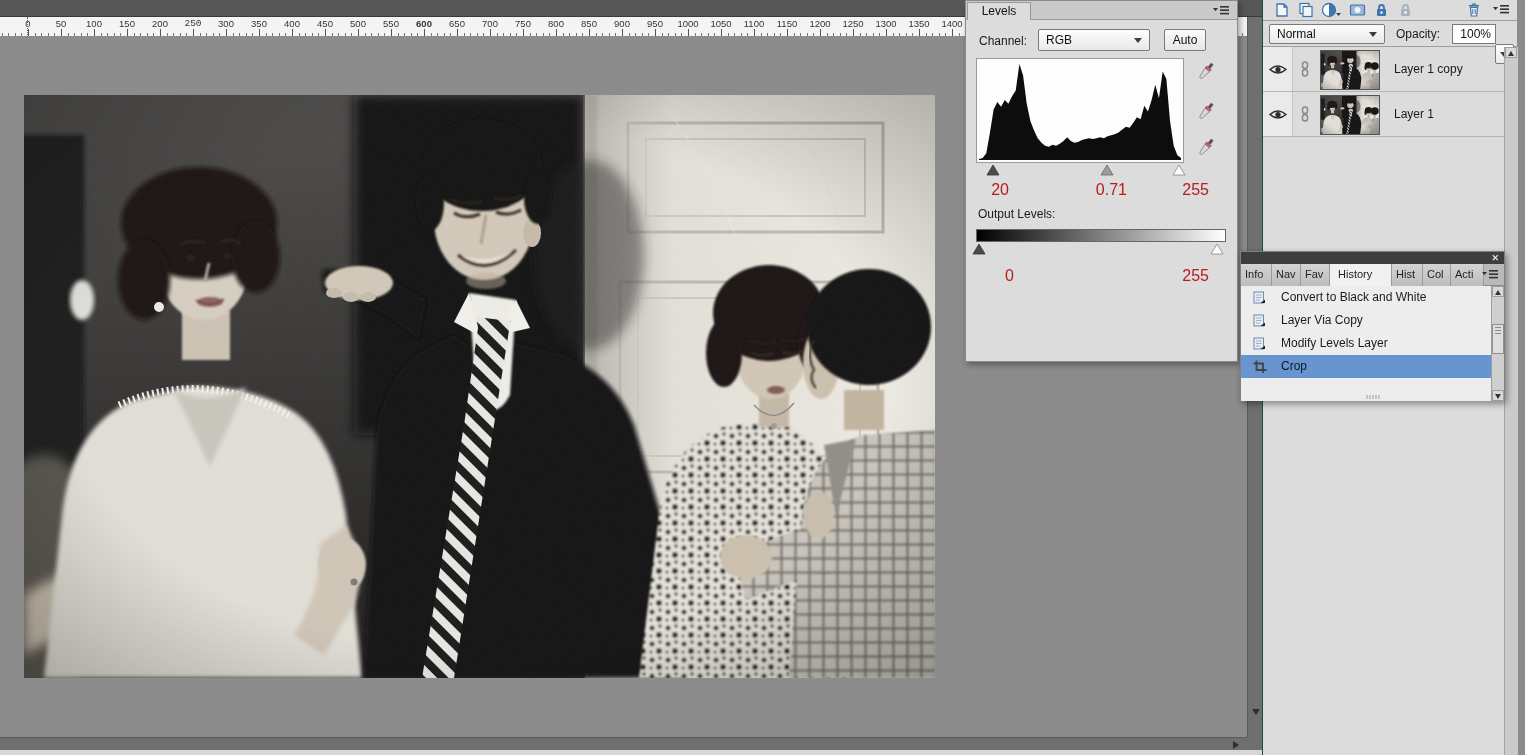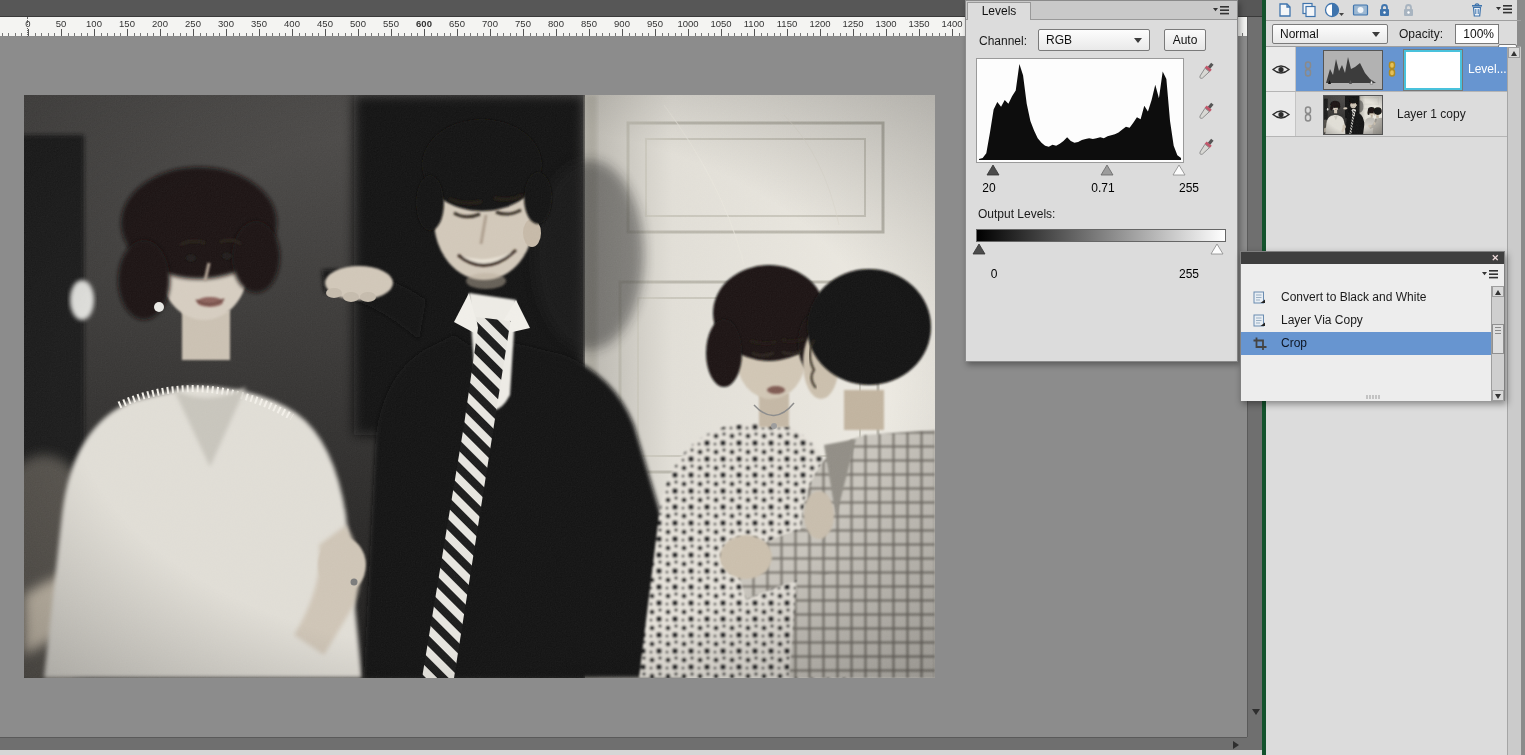--- a/index.html
+++ b/index.html
@@ -47,21 +47,21 @@
   #lv-tab{left:1px;top:1px;width:64px;height:18px;background:var(--panel);border:1px solid #999;border-bottom:none;
     font-size:12px;color:#111;text-align:center;line-height:17px;z-index:2;}
   #lv-menu{right:7px;top:4px;}
   #lv-channel-label{left:13px;top:33px;font-size:12px;color:#1a1a1a;}
   #lv-channel{left:72px;top:28px;width:112px;height:22px;}
   #lv-auto{left:198px;top:28px;width:42px;height:22px;line-height:20px;}
   #lv-hist{left:10px;top:57px;width:208px;height:105px;background:#fdfdfd;border:1px solid #9a9a9a;}
   #lv-hist svg{display:block;width:100%;height:100%;}
   .dropper{position:absolute;left:228px;width:22px;height:22px;}
   #lv-sliders{left:8px;top:163px;width:212px;height:12px;}
-  .lv-val{position:absolute;font-size:12px;color:#000000;text-align:center;}
+  .lv-val{position:absolute;font-size:16px;color:#b91c1c;text-align:right;}
   #lv-out-label{left:12px;top:206px;font-size:12px;color:#1a1a1a;}
   #lv-grad{left:10px;top:228px;width:250px;height:13px;border:1px solid #666;background:linear-gradient(90deg,#000,#fff);}
   #lv-out-sliders{left:4px;top:242px;width:262px;height:12px;}
   #lv-footer{left:0;top:336px;width:271px;height:25px;border-top:1px solid #aaa;}
   #lv-reset{position:absolute;right:14px;top:6px;font-size:12px;color:#1a1a1a;}
   #lv-clip{position:absolute;left:7px;top:5px;}
   #lv-eye{position:absolute;left:36px;top:7px;}
 
   
   #history{left:1240px;top:251px;width:265px;height:150px;background:#ededed;
@@ -81,21 +81,21 @@
   #hs-scroll{position:absolute;right:0;top:34px;width:13px;height:115px;background:#cfcfcf;border-left:1px solid #9e9e9e;}
   .sb-btn{position:absolute;left:0;width:12px;height:11px;background:#d9d9d9;border:1px solid #9e9e9e;}
   .tri-up{position:absolute;left:2px;top:3px;width:0;height:0;border-left:3.5px solid transparent;border-right:3.5px solid transparent;border-bottom:5px solid #333;}
   .tri-dn{position:absolute;left:2px;top:3px;width:0;height:0;border-left:3.5px solid transparent;border-right:3.5px solid transparent;border-top:5px solid #333;}
   #hs-thumb{position:absolute;left:0;top:38px;width:12px;height:30px;background:#dedede;border:1px solid #909090;}
   #hs-thumb i{display:block;height:1px;background:#8a8a8a;margin:2px 2px 0 2px;}
   #hs-grip{position:absolute;left:50%;bottom:1px;transform:translateX(-50%);display:flex;gap:2px;}
   #hs-grip i{width:1px;height:4px;background:#9a9a9a;display:block;}
 
   
-  #layers{left:1262px;top:0;width:255px;height:755px;background:var(--panel);border-left:4px solid #14532d;z-index:5;}
+  #layers{left:1262px;top:0;width:255px;height:755px;background:var(--panel);border-left:1px solid #14532d;z-index:5;}
   #ly-toolbar{left:0;top:0;width:255px;height:21px;border-bottom:1px solid #9f9f9f;}
   .ly-tool{position:absolute;top:2px;}
   #ly-blend{left:0;top:21px;width:255px;height:26px;border-bottom:1px solid #9f9f9f;}
   #ly-blendsel{left:6px;top:3px;width:116px;height:20px;}
   #ly-oplabel{left:133px;top:6px;font-size:12px;color:#1a1a1a;}
   #ly-opbox{left:189px;top:3px;width:44px;height:20px;background:#fff;border:1px solid #7a7a7a;
     font-size:12px;color:#111;text-align:right;line-height:18px;padding-right:4px;}
   #ly-opbtn{left:232px;top:3px;width:19px;height:20px;}
   #ly-list{left:0;top:47px;width:241px;}
   .lrow{position:relative;height:45px;border-bottom:1px solid #b5b5b5;}
@@ -336,21 +336,21 @@
       <div class="rt-minor" style="left: 140px;"></div>
       <div class="rt-minor" style="left: 147px;"></div>
       <div class="rt-minor" style="left: 153px;"></div>
       <div class="rt-major" style="left: 160px;"></div>
       <div class="rt-label" style="left: 160px;">200</div>
       <div class="rt-minor" style="left: 167px;"></div>
       <div class="rt-minor" style="left: 173px;"></div>
       <div class="rt-minor" style="left: 180px;"></div>
       <div class="rt-minor" style="left: 186px;"></div>
       <div class="rt-major" style="left: 193px;"></div>
-      <div class="rt-label" style="left: 193px;">250</div>
+      <div class="rt-label" style="left: 193px; font-family: Liberation Mono, monospace;">250</div>
       <div class="rt-minor" style="left: 200px;"></div>
       <div class="rt-minor" style="left: 206px;"></div>
       <div class="rt-minor" style="left: 213px;"></div>
       <div class="rt-minor" style="left: 219px;"></div>
       <div class="rt-major" style="left: 226px;"></div>
       <div class="rt-label" style="left: 226px;">300</div>
       <div class="rt-minor" style="left: 233px;"></div>
       <div class="rt-minor" style="left: 239px;"></div>
       <div class="rt-minor" style="left: 246px;"></div>
       <div class="rt-minor" style="left: 252px;"></div>
@@ -640,88 +640,99 @@
       </div>
       <div id="ly-oplabel" class="abs">Opacity:</div>
       <div id="ly-opbox" class="abs">100%</div>
       <div id="ly-opbtn" class="abs select">
         <span class="chev" style="right:5px"></span>
       </div>
     </div>
 
     <div id="ly-list" class="abs">
 
-      <div class="lrow selected">
-        <div class="eye-cell">
-          <svg width="18" height="11" viewBox="0 0 18 11">
-              <use href="#eyeIcon"></use>
-            </svg>
-        </div>
-        <svg class="chain" width="10" height="16" viewBox="0 0 10 16">
-            <use href="#chainIcon"></use>
-          </svg>
-        <div class="lthumb">
-          <svg viewBox="0 0 58 38" preserveAspectRatio="none">
-              <use href="#miniHist"></use>
-            </svg>
-        </div>
-        <svg class="goldlink" width="10" height="16" viewBox="0 0 10 16">
-            <use href="#chainGold"></use>
-          </svg>
-        <div class="maskthumb"></div>
-        <span class="lname" style="left:202px">Level...</span>
-      </div>
 
       <div class="lrow">
         <div class="eye-cell">
           <svg width="18" height="11" viewBox="0 0 18 11">
               <use href="#eyeIcon"></use>
             </svg>
         </div>
         <svg class="chain" width="10" height="16" viewBox="0 0 10 16">
             <use href="#chainIcon"></use>
           </svg>
         <div class="lthumb">
           <svg viewBox="0 0 911 583" preserveAspectRatio="none">
               <use href="#photoScene"></use>
             </svg>
         </div>
         <span class="lname" style="left:131px">Layer 1 copy</span>
       </div>
 
+      <div class="lrow">
+        <div class="eye-cell">
+          <svg width="18" height="11" viewBox="0 0 18 11">
+              <use href="#eyeIcon"></use>
+            </svg>
+        </div>
+        <svg class="chain" width="10" height="16" viewBox="0 0 10 16">
+            <use href="#chainIcon"></use>
+          </svg>
+        <div class="lthumb">
+          <svg viewBox="0 0 911 583" preserveAspectRatio="none">
+              <use href="#photoScene"></use>
+            </svg>
+        </div>
+        <span class="lname" style="left:131px">Layer 1</span>
+      </div>
     </div>
 
     <div id="ly-scroll" class="abs">
       <div class="sb-btn" style="top:0">
           <span class="tri-up"></span>
         </div>
     </div>
   </div>
   <div id="right-strip" class="abs"></div>
 
   <div id="history" class="abs">
     <div id="hs-titlebar" class="abs">
       <span id="hs-close">✕</span>
+    </div>
+    <div id="hs-tabs" class="abs">
+      <div class="htab" style="width:31px">Info</div>
+      <div class="htab" style="width:29px">Nav</div>
+      <div class="htab" style="width:29px">Fav</div>
+      <div class="htab active" style="width:62px;padding-left:8px">History</div>
+      <div class="htab" style="width:31px">Hist</div>
+      <div class="htab" style="width:28px">Col</div>
+      <div class="htab" style="width:33px">Acti</div>
     </div>
     <svg id="hs-menu" class="menu-icon" viewBox="0 0 17 11">
         <use href="#menuGlyph"></use>
       </svg>
 
     <div id="hs-list" class="abs">
       <div class="hrow">
         <svg class="hicon" width="13" height="13" viewBox="0 0 13 13">
             <use href="#histStateIcon"></use>
           </svg>
         <span>Convert to Black and White</span>
       </div>
       <div class="hrow">
         <svg class="hicon" width="13" height="13" viewBox="0 0 13 13">
             <use href="#histStateIcon"></use>
           </svg>
         <span>Layer Via Copy</span>
+      </div>
+      <div class="hrow">
+        <svg class="hicon" width="13" height="13" viewBox="0 0 13 13">
+            <use href="#histStateIcon"></use>
+          </svg>
+        <span>Modify Levels Layer</span>
       </div>
       <div class="hrow selected">
         <svg class="hicon" width="14" height="13" viewBox="0 0 14 13">
             <use href="#cropIcon"></use>
           </svg>
         <span>Crop</span>
       </div>
     </div>
     <div id="hs-scroll">
       <div class="sb-btn" style="top:0">

